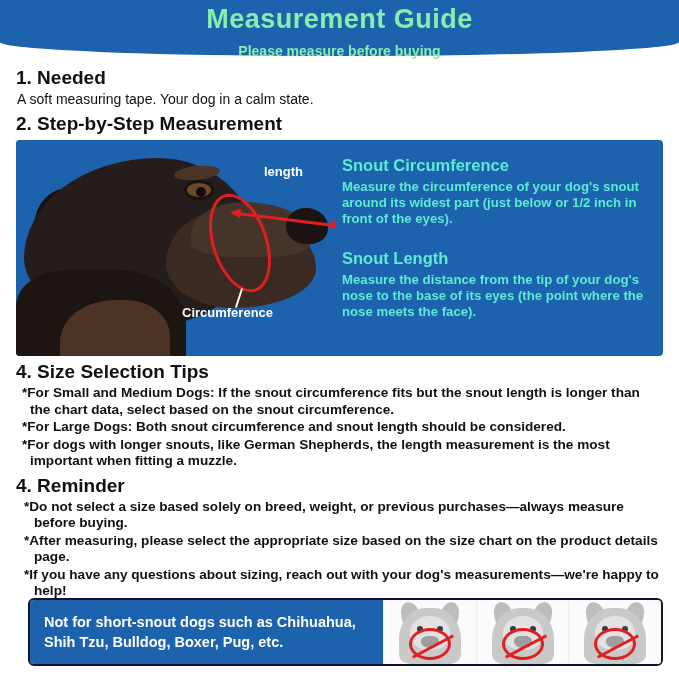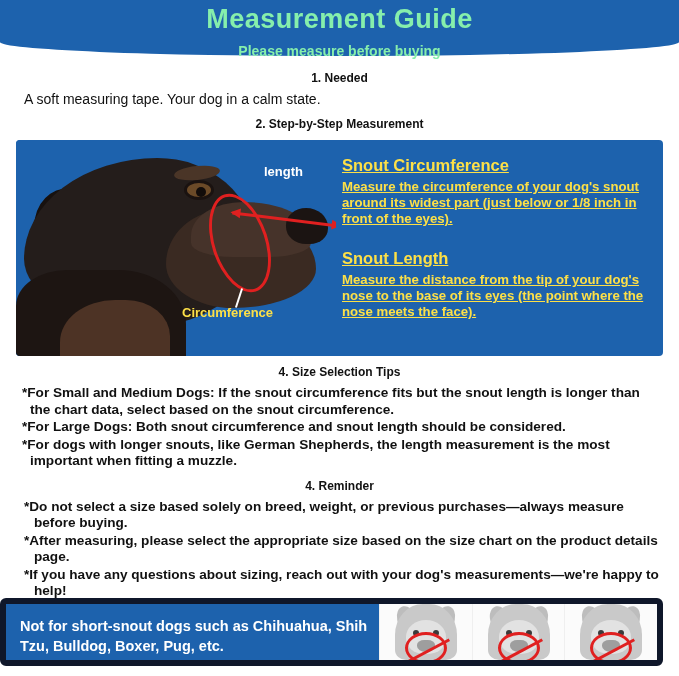--- a/index.html
+++ b/index.html
@@ -45,34 +45,33 @@
     margin: 8px;
     padding-top: 1px;
   }
 
   
   .page {
     padding: 8px 16px 0 16px;
   }
 
   .section-title {
-    font-size: 12px;
+    font-size: 19px;
     font-weight: bold;
     color: #111111;
     margin: 6px 0 3px 0;
     line-height: 20px;
-    text-align: center;
   }
   .section-title.first { margin-top: 4px; }
 
   .section-text {
     font-size: 14px;
     line-height: 17px;
     color: #111111;
-    margin: 0 0 2px 8px;
+    margin: 0 0 2px 1px;
   }
 
   
   .panel {
     margin-top: 6px;
     background: #1d62ad;
     border-radius: 4px;
     height: 216px;
     display: flex;
     overflow: hidden;
@@ -230,39 +229,38 @@
     left: 248px;
     top: 24px;
     color: #ffffff;
     font-size: 13px;
     font-weight: bold;
   }
   .lbl-circ {
     position: absolute;
     left: 166px;
     top: 165px;
-    color: #fde047;
+    color: #ffffff;
     font-size: 13px;
     font-weight: bold;
   }
   .lbl-circ-leader {
     position: absolute;
     left: 222px;
     top: 148px;
     width: 2px;
     height: 20px;
     background: #ffffff;
     transform: rotate(18deg);
   }
 
   .panel-text {
     flex: 1;
     padding: 16px 14px 22px 6px;
-    color: #fde047;
-    text-decoration: underline;
+    color: #5eead4;
   }
   .panel-h {
     font-size: 16.5px;
     font-weight: bold;
     margin: 0 0 4px 0;
     line-height: 19px;
   }
   .panel-h.second { margin-top: 22px; }
   .panel-p {
     font-size: 13.2px;
@@ -286,26 +284,26 @@
     text-indent: -8px;
   }
   .bullets.indented li {
     padding-left: 18px;
     text-indent: -10px;
   }
 
   
   .warn {
     position: absolute;
-    left: 0;
+    left: 28px;
     right: 16px;
     bottom: 10px;
     height: 68px;
     display: flex;
-    border: 6px solid #0f172a;
+    border: 2px solid #0f172a;
     border-radius: 6px;
     overflow: hidden;
     background: #ffffff;
   }
   .warn-left {
     background: #1d62ad;
     color: #ffffff;
     flex: 1;
     padding: 12px 10px 10px 14px;
     font-size: 14.5px;
@@ -425,21 +423,21 @@
       <div class="dog-brow"></div>
       <div class="dog-eye"></div>
       <div class="circ-loop"></div>
       <div class="len-line"></div>
       <div class="lbl-length">length</div>
       <div class="lbl-circ-leader"></div>
       <div class="lbl-circ">Circumference</div>
     </div>
     <div class="panel-text">
       <div class="panel-h">Snout Circumference</div>
-      <p class="panel-p">Measure the circumference of your dog's snout around its widest part (just below or 1/8 inch in front of the eyes).</p>
+      <p class="panel-p">Measure the circumference of your dog's snout around its widest part (just below or 1/2 inch in front of the eyes).</p>
       <div class="panel-h second">Snout Length</div>
       <p class="panel-p">Measure the distance from the tip of your dog's nose to the base of its eyes (the point where the nose meets the face).</p>
     </div>
   </div>
 
   <div class="section-title">4. Size Selection Tips</div>
   <ul class="bullets">
     <li>*For Small and Medium Dogs: If the snout circumference fits but the snout length is longer than the chart data, select based on the snout circumference.</li>
     <li>*For Large Dogs: Both snout circumference and snout length should be considered.</li>
     <li>*For dogs with longer snouts, like German Shepherds, the length measurement is the most important when fitting a muzzle.</li>

